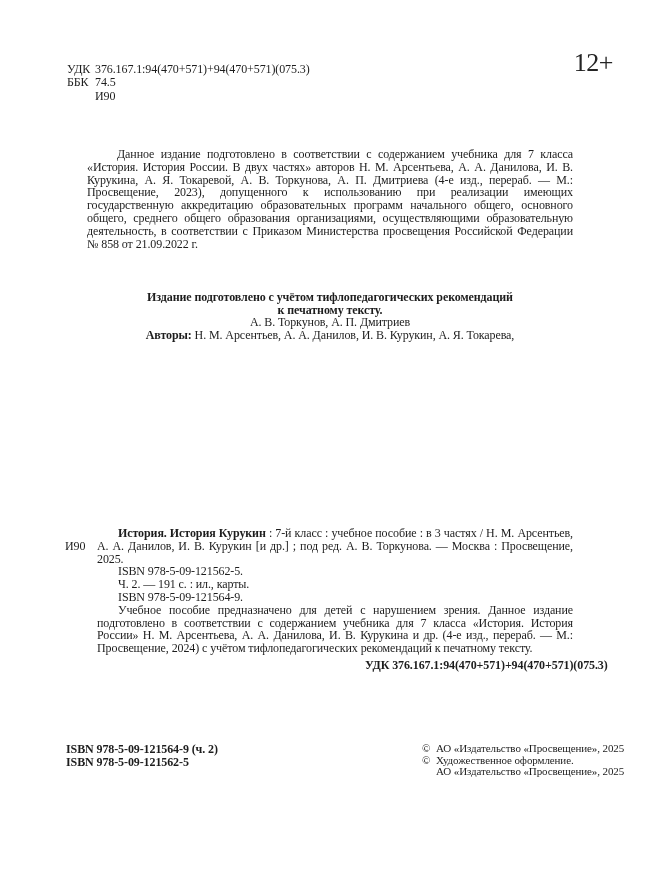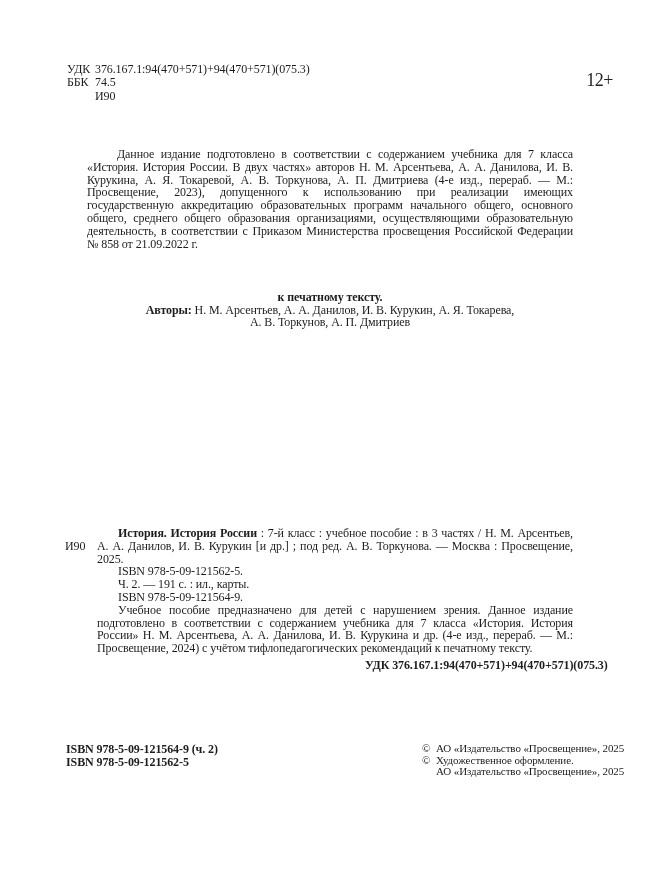--- a/index.html
+++ b/index.html
@@ -15,21 +15,21 @@
     overflow:hidden;
   }
   .abs { position:absolute; }
 
   
   .top-meta { left:67px; top:63px; display:grid; grid-template-columns:28px auto; line-height:13.4px; letter-spacing:-0.1px; }
   .top-meta .lbl { }
   .top-meta .val { }
 
   
-  .age-badge { right:37px; top:66px; font-size:18px; line-height:28px; letter-spacing:-0.5px; color:#242424; }
+  .age-badge { right:37px; top:49px; font-size:26px; line-height:28px; letter-spacing:-0.5px; color:#242424; }
 
   
   .edition-note {
     left:87px; top:148px; width:486px;
     text-align:justify; text-indent:30px;
     line-height:12.8px; letter-spacing:-0.1px;
   }
 
   
   .typhlo { left:87px; top:291px; width:486px; text-align:center; line-height:12.7px; letter-spacing:-0.1px; }
@@ -64,29 +64,30 @@
     <span class="val">74.5</span>
     <span class="lbl"></span>
     <span class="val">И90</span>
   </div>
 
   <div class="abs age-badge">12+</div>
 
   <div class="abs edition-note">Данное издание подготовлено в соответствии с содержанием учебника для 7 класса «История. История России. В двух частях» авторов Н. М. Арсентьева, А. А. Данилова, И. В. Курукина, А. Я. Токаревой, А. В. Торкунова, А. П. Дмитриева (4-е изд., перераб. — М.: Просвещение, 2023), допущенного к использованию при реализации имеющих государственную аккредитацию образовательных программ начального общего, основного общего, среднего общего образования организациями, осуществляющими образовательную деятельность, в соответствии с Приказом Министерства просвещения Российской Федерации № 858 от 21.09.2022 г.</div>
 
   <div class="abs typhlo">
+    <div class="bold">Издание подготовлено с учётом тифлопедагогических рекомендаций</div>
     <div class="bold">к печатному тексту.</div>
+    <div>А. В. Торкунов, А. П. Дмитриев</div>
     <div><b>Авторы:</b><span> Н. М. Арсентьев, А. А. Данилов, И. В. Курукин, А. Я. Токарева,</span></div>
-    <div>А. В. Торкунов, А. П. Дмитриев</div>
   </div>
 
   <div class="abs bib-sign">И90</div>
 
   <div class="abs bib">
-    <p><b>История. История России</b><span> : 7-й класс : учебное пособие : в 3 частях / Н. М. Арсентьев, А. А. Данилов, И. В. Курукин [и др.] ; под ред. А. В. Торкунова. — Москва : Просвещение, 2025.</span></p>
+    <p><b>История. История Курукин</b><span> : 7-й класс : учебное пособие : в 3 частях / Н. М. Арсентьев, А. А. Данилов, И. В. Курукин [и др.] ; под ред. А. В. Торкунова. — Москва : Просвещение, 2025.</span></p>
     <div class="line">ISBN 978-5-09-121562-5.</div>
     <div class="line">Ч. 2. — 191 с. : ил., карты.</div>
     <div class="line">ISBN 978-5-09-121564-9.</div>
     <p>Учебное пособие предназначено для детей с нарушением зрения. Данное издание подготовлено в соответствии с содержанием учебника для 7 класса «История. История России» Н. М. Арсентьева, А. А. Данилова, И. В. Курукина и др. (4-е изд., перераб. — М.: Просвещение, 2024) с учётом тифлопедагогических рекомендаций к печатному тексту.</p>
   </div>
 
   <div class="abs udk-bottom">
     <div>УДК 376.167.1:94(470+571)+94(470+571)(075.3)</div>
   </div>
 

